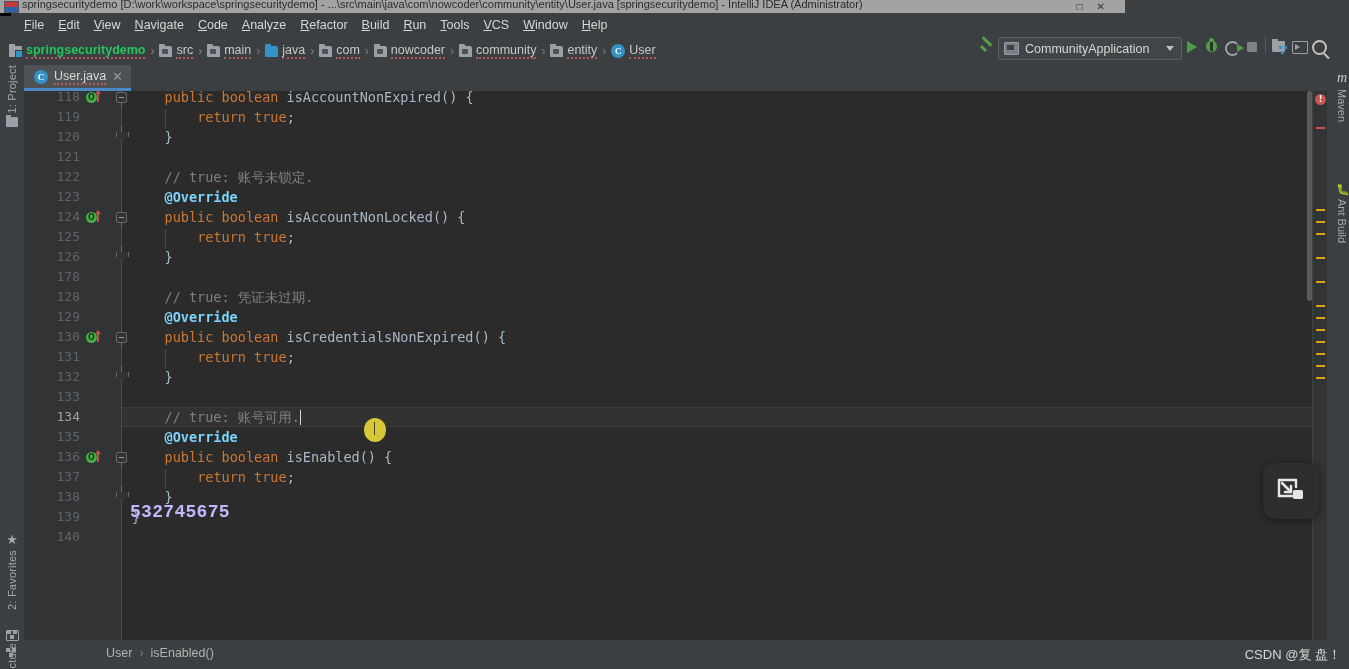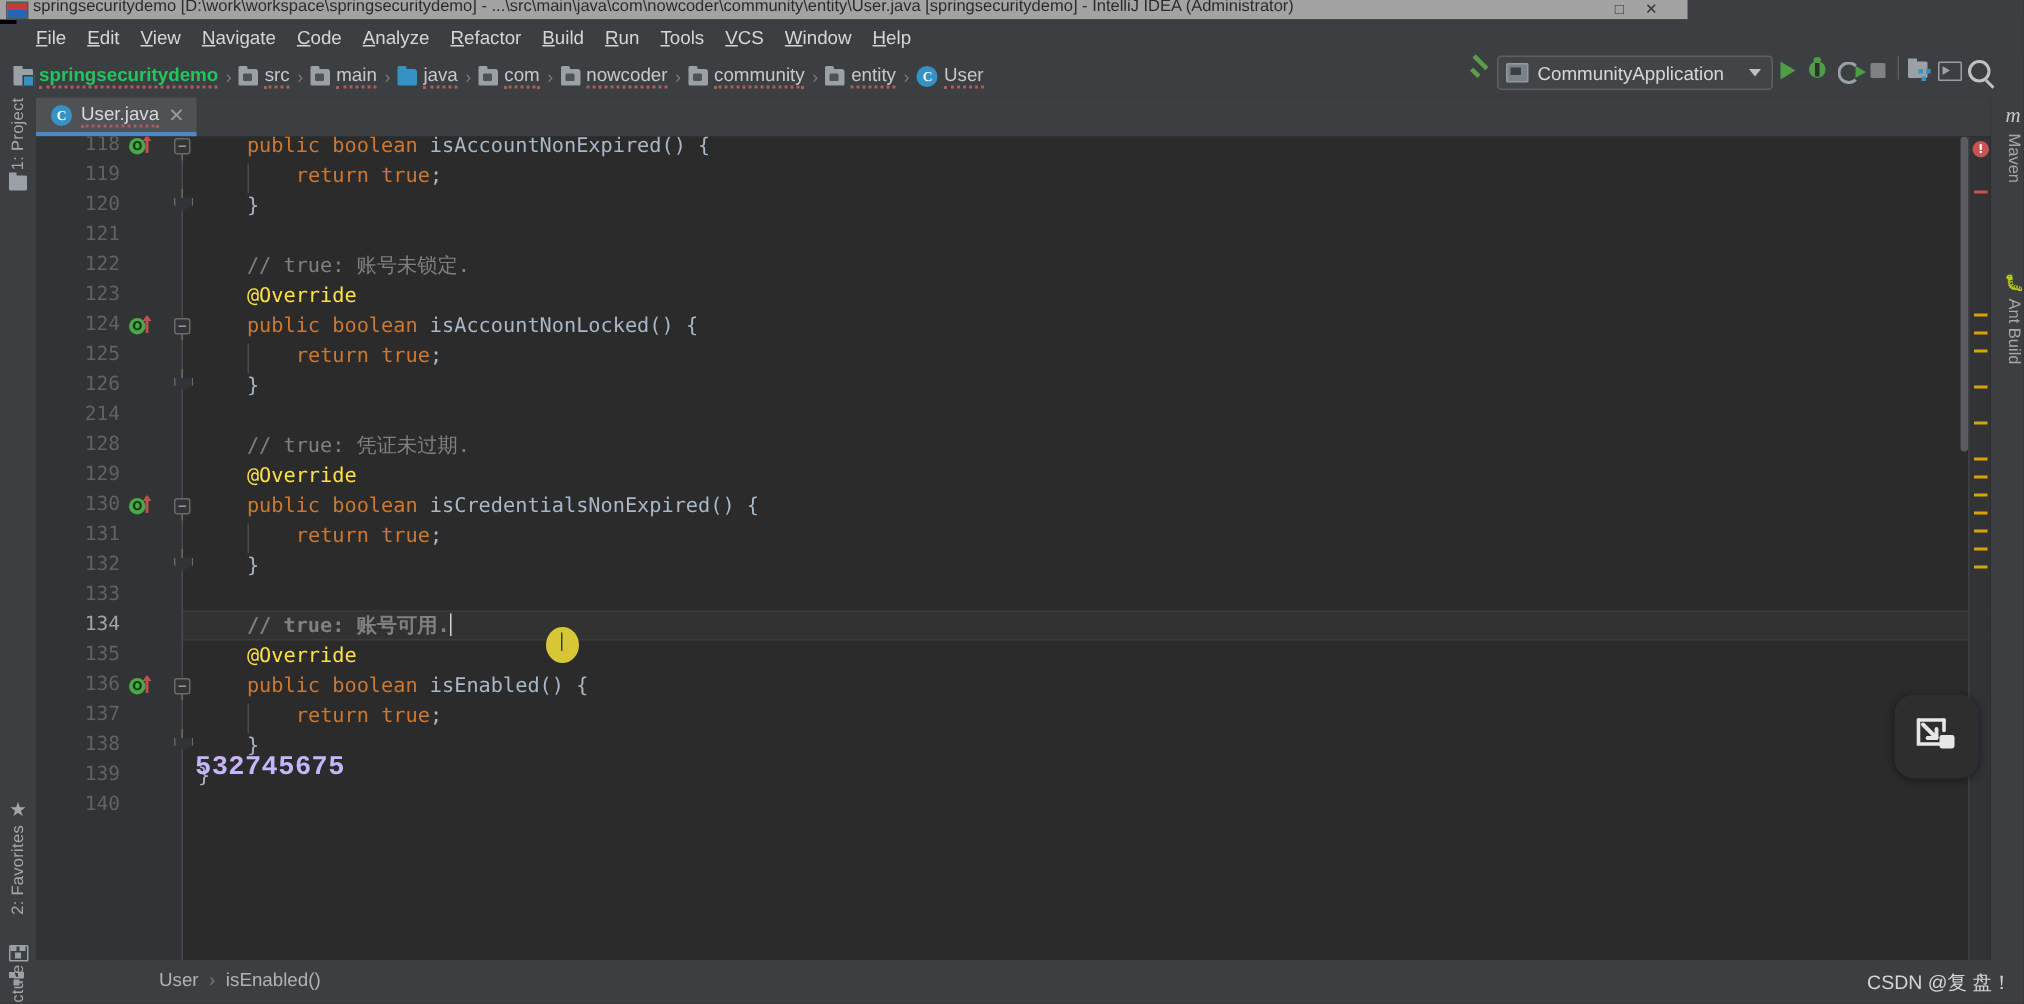--- a/index.html
+++ b/index.html
@@ -514,21 +514,21 @@
     font-size: 13px;
   }
   .lineno.cur { color: #a4a3a3; }
   .codetext {
     position: absolute;
     left: 108px;
     color: #a9b7c6;
   }
   .kw   { color: #cc7832; }
   .cmt  { color: #808080; }
-  .ann  { color: #fde047; }
+  .ann  { color: #7dd3fc; font-weight: bold; }
   .mth  { color: #a9b7c6; }
   .brace{ color: #a9b7c6; }
 
   .gutter-mark {
     position: absolute;
     left: 62px; top: 4px;
     width: 12px; height: 12px;
   }
   .ovr-circle {
     position: absolute;
@@ -874,28 +874,28 @@
       <div class="code-rows" id="code-rows">
           <div class="crow" style="position: absolute; left: 0px; top: -4px; width: 1289px;"><span class="lineno">118</span><span class="gutter-mark"><span class="ovr-circle">O</span><span class="ovr-arrow"></span></span><span class="fold-exp"></span><span class="codetext" style="left: 140.6px;"><span class="kw">public</span> <span class="kw">boolean</span> <span class="mth">isAccountNonExpired</span><span class="brace">() {</span></span></div>
           <div class="crow" style="position: absolute; left: 0px; top: 16px; width: 1289px;"><span class="lineno">119</span><span class="indent-guide" style="left: 141px; top: 2px;"></span><span class="codetext" style="left: 173.2px;"><span class="kw">return</span> <span class="kw">true</span><span class="brace">;</span></span></div>
           <div class="crow" style="position: absolute; left: 0px; top: 36px; width: 1289px;"><span class="lineno">120</span><span class="fold-end"></span><span class="codetext" style="left: 140.6px;"><span class="brace">}</span></span></div>
           <div class="crow" style="position: absolute; left: 0px; top: 56px; width: 1289px;"><span class="lineno">121</span><span class="codetext" style="left: 108px;"></span></div>
           <div class="crow" style="position: absolute; left: 0px; top: 76px; width: 1289px;"><span class="lineno">122</span><span class="codetext" style="left: 140.6px;"><span class="cmt">// true: 账号未锁定.</span></span></div>
           <div class="crow" style="position: absolute; left: 0px; top: 96px; width: 1289px;"><span class="lineno">123</span><span class="codetext" style="left: 140.6px;"><span class="ann">@Override</span></span></div>
           <div class="crow" style="position: absolute; left: 0px; top: 116px; width: 1289px;"><span class="lineno">124</span><span class="gutter-mark"><span class="ovr-circle">O</span><span class="ovr-arrow"></span></span><span class="fold-exp"></span><span class="codetext" style="left: 140.6px;"><span class="kw">public</span> <span class="kw">boolean</span> <span class="mth">isAccountNonLocked</span><span class="brace">() {</span></span></div>
           <div class="crow" style="position: absolute; left: 0px; top: 136px; width: 1289px;"><span class="lineno">125</span><span class="indent-guide" style="left: 141px; top: 2px;"></span><span class="codetext" style="left: 173.2px;"><span class="kw">return</span> <span class="kw">true</span><span class="brace">;</span></span></div>
           <div class="crow" style="position: absolute; left: 0px; top: 156px; width: 1289px;"><span class="lineno">126</span><span class="fold-end"></span><span class="codetext" style="left: 140.6px;"><span class="brace">}</span></span></div>
-          <div class="crow" style="position: absolute; left: 0px; top: 176px; width: 1289px;"><span class="lineno">214</span><span class="codetext" style="left: 108px;"></span></div>
+          <div class="crow" style="position: absolute; left: 0px; top: 176px; width: 1289px;"><span class="lineno">178</span><span class="codetext" style="left: 108px;"></span></div>
           <div class="crow" style="position: absolute; left: 0px; top: 196px; width: 1289px;"><span class="lineno">128</span><span class="codetext" style="left: 140.6px;"><span class="cmt">// true: 凭证未过期.</span></span></div>
           <div class="crow" style="position: absolute; left: 0px; top: 216px; width: 1289px;"><span class="lineno">129</span><span class="codetext" style="left: 140.6px;"><span class="ann">@Override</span></span></div>
           <div class="crow" style="position: absolute; left: 0px; top: 236px; width: 1289px;"><span class="lineno">130</span><span class="gutter-mark"><span class="ovr-circle">O</span><span class="ovr-arrow"></span></span><span class="fold-exp"></span><span class="codetext" style="left: 140.6px;"><span class="kw">public</span> <span class="kw">boolean</span> <span class="mth">isCredentialsNonExpired</span><span class="brace">() {</span></span></div>
           <div class="crow" style="position: absolute; left: 0px; top: 256px; width: 1289px;"><span class="lineno">131</span><span class="indent-guide" style="left: 141px; top: 2px;"></span><span class="codetext" style="left: 173.2px;"><span class="kw">return</span> <span class="kw">true</span><span class="brace">;</span></span></div>
           <div class="crow" style="position: absolute; left: 0px; top: 276px; width: 1289px;"><span class="lineno">132</span><span class="fold-end"></span><span class="codetext" style="left: 140.6px;"><span class="brace">}</span></span></div>
           <div class="crow" style="position: absolute; left: 0px; top: 296px; width: 1289px;"><span class="lineno">133</span><span class="codetext" style="left: 108px;"></span></div>
-          <div class="crow" style="position: absolute; left: 0px; top: 316px; width: 1289px;"><div class="current-line-hl" style="position: absolute; left: 98px; top: 0px;"></div><span class="lineno cur">134</span><span class="codetext" style="left: 140.6px; font-weight: bold;"><span class="cmt">// true: 账号可用.</span><span class="caret"></span></span></div>
+          <div class="crow" style="position: absolute; left: 0px; top: 316px; width: 1289px;"><div class="current-line-hl" style="position: absolute; left: 98px; top: 0px;"></div><span class="lineno cur">134</span><span class="codetext" style="left: 140.6px;"><span class="cmt">// true: 账号可用.</span><span class="caret"></span></span></div>
           <div class="crow" style="position: absolute; left: 0px; top: 336px; width: 1289px;"><span class="lineno">135</span><span class="codetext" style="left: 140.6px;"><span class="ann">@Override</span></span></div>
           <div class="crow" style="position: absolute; left: 0px; top: 356px; width: 1289px;"><span class="lineno">136</span><span class="gutter-mark"><span class="ovr-circle">O</span><span class="ovr-arrow"></span></span><span class="fold-exp"></span><span class="codetext" style="left: 140.6px;"><span class="kw">public</span> <span class="kw">boolean</span> <span class="mth">isEnabled</span><span class="brace">() {</span></span></div>
           <div class="crow" style="position: absolute; left: 0px; top: 376px; width: 1289px;"><span class="lineno">137</span><span class="indent-guide" style="left: 141px; top: 2px;"></span><span class="codetext" style="left: 173.2px;"><span class="kw">return</span> <span class="kw">true</span><span class="brace">;</span></span></div>
           <div class="crow" style="position: absolute; left: 0px; top: 396px; width: 1289px;"><span class="lineno">138</span><span class="fold-end"></span><span class="codetext" style="left: 140.6px;"><span class="brace">}</span></span></div>
           <div class="crow" style="position: absolute; left: 0px; top: 416px; width: 1289px;"><span class="lineno">139</span><span class="codetext" style="left: 108px;"><span class="brace">}</span></span></div>
           <div class="crow" style="position: absolute; left: 0px; top: 436px; width: 1289px;"><span class="lineno">140</span><span class="codetext" style="left: 108px;"></span></div>
         </div>
 
       <div class="mouse-cursor" style="left:340px; top:327px;"></div>
       <div class="mouse-ibeam" style="left:348px; top:330px;">I</div>

